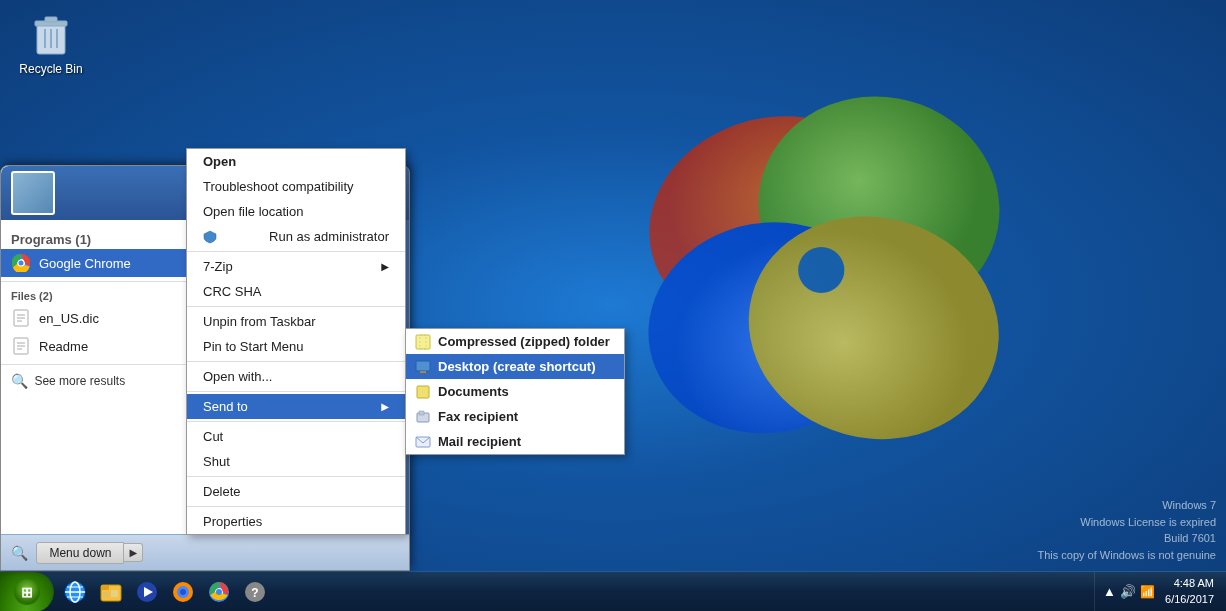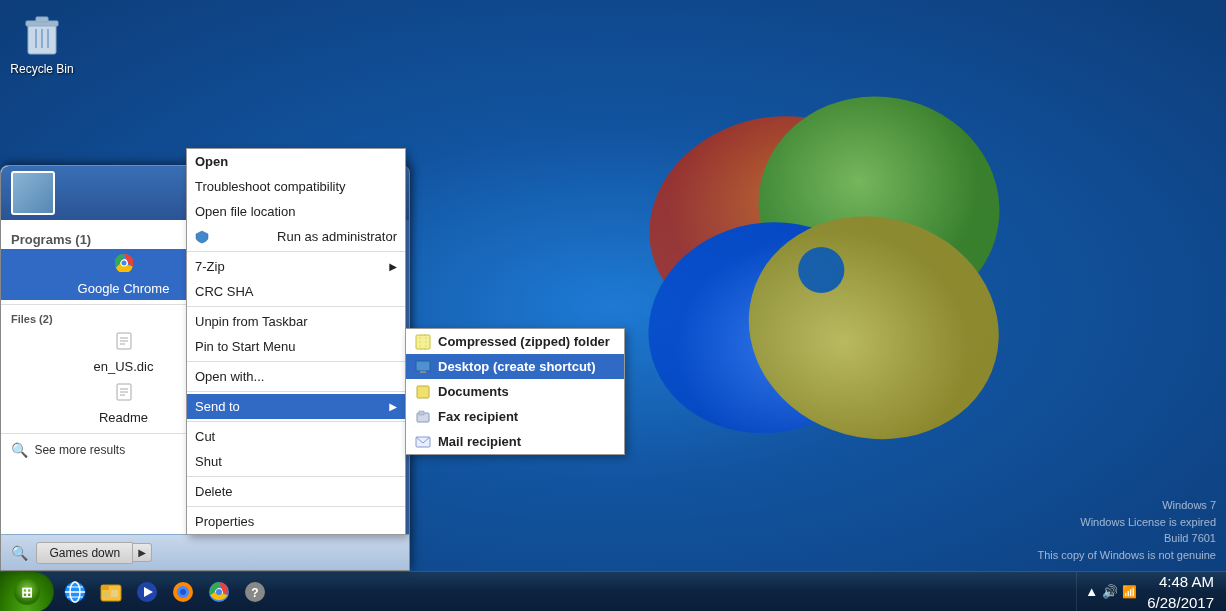--- a/index.html
+++ b/index.html
@@ -18,21 +18,21 @@
       height: 100%;
       position: absolute;
       background: radial-gradient(ellipse at center, #1e7ad4 0%, #1254a0 40%, #0d3d7a 100%);
       overflow: hidden;
     }
 
     
     .recycle-bin {
       position: absolute;
       top: 10px;
-      left: 7px;
+      left: 16px;
       display: flex;
       flex-direction: column;
       align-items: center;
       color: white;
       font-size: 12px;
       text-shadow: 1px 1px 2px rgba(0,0,0,0.8);
       cursor: pointer;
       width: 70px;
       text-align: left;
     }
@@ -85,21 +85,21 @@
     .taskbar-tray {
       display: flex;
       align-items: center;
       padding: 0 8px;
       gap: 6px;
       height: 100%;
       border-left: 1px solid rgba(255,255,255,0.1);
     }
     .tray-clock {
       color: white;
-      font-size: 15px;
+      font-size: 11px;
       text-align: right;
       line-height: 1.4;
       padding: 0 4px;
     }
     .tray-icons {
       display: flex;
       align-items: center;
       gap: 4px;
       color: white;
       font-size: 14px;
@@ -159,21 +159,20 @@
       text-transform: none;
     }
     .menu-item {
       display: flex;
       align-items: center;
       padding: 4px 10px;
       cursor: pointer;
       font-size: 13px;
       gap: 8px;
       color: #222;
-      flex-direction: column;
     }
     .menu-item.highlighted {
       background: #316ac5;
       color: white;
     }
     .menu-item-icon {
       width: 20px;
       height: 20px;
       flex-shrink: 0;
       display: flex;
@@ -270,21 +269,21 @@
       bottom: 76px;
       left: 186px;
       width: 220px;
       background: white;
       border: 1px solid #999;
       box-shadow: 3px 3px 8px rgba(0,0,0,0.3);
       z-index: 300;
       font-size: 13px;
     }
     .ctx-item {
-      padding: 5px 8px;
+      padding: 5px 16px;
       cursor: pointer;
       color: #222;
       position: relative;
       display: flex;
       align-items: center;
       justify-content: space-between;
     }
     .ctx-item:hover, .ctx-item.active {
       background: #316ac5;
       color: white;
@@ -476,21 +475,21 @@
       <div style="height:1px;background:rgba(255,255,255,0.3);margin:4px 0;"></div>
       <div class="right-item">Control Panel</div>
       <div class="right-item">Devices and Printers</div>
       <div class="right-item">Default Programs</div>
       <div class="right-item">Help and Support</div>
     </div>
 
     <div class="start-menu-bottom">
       <span style="font-size:14px;color:#555;">🔍</span>
       <div class="shutdown-area">
-        <button class="shutdown-btn">Games down</button>
+        <button class="shutdown-btn">Menu down</button>
         <button class="shutdown-arrow">▶</button>
       </div>
     </div>
   </div>
 
   <div class="context-menu">
     <div class="ctx-item ctx-item-bold">
       <span>Open</span>
     </div>
     <div class="ctx-item">
@@ -665,18 +664,18 @@
     </div>
 
     <div class="taskbar-tray">
       <div class="tray-icons">
         <span style="font-size:13px;">▲</span>
         <span style="font-size:13px;">🔊</span>
         <span style="font-size:12px;">📶</span>
       </div>
       <div class="tray-clock">
         <div>4:48 AM</div>
-        <div>6/28/2017</div>
+        <div>6/16/2017</div>
       </div>
     </div>
   </div>
 
 </div>
 
 </body></html>

